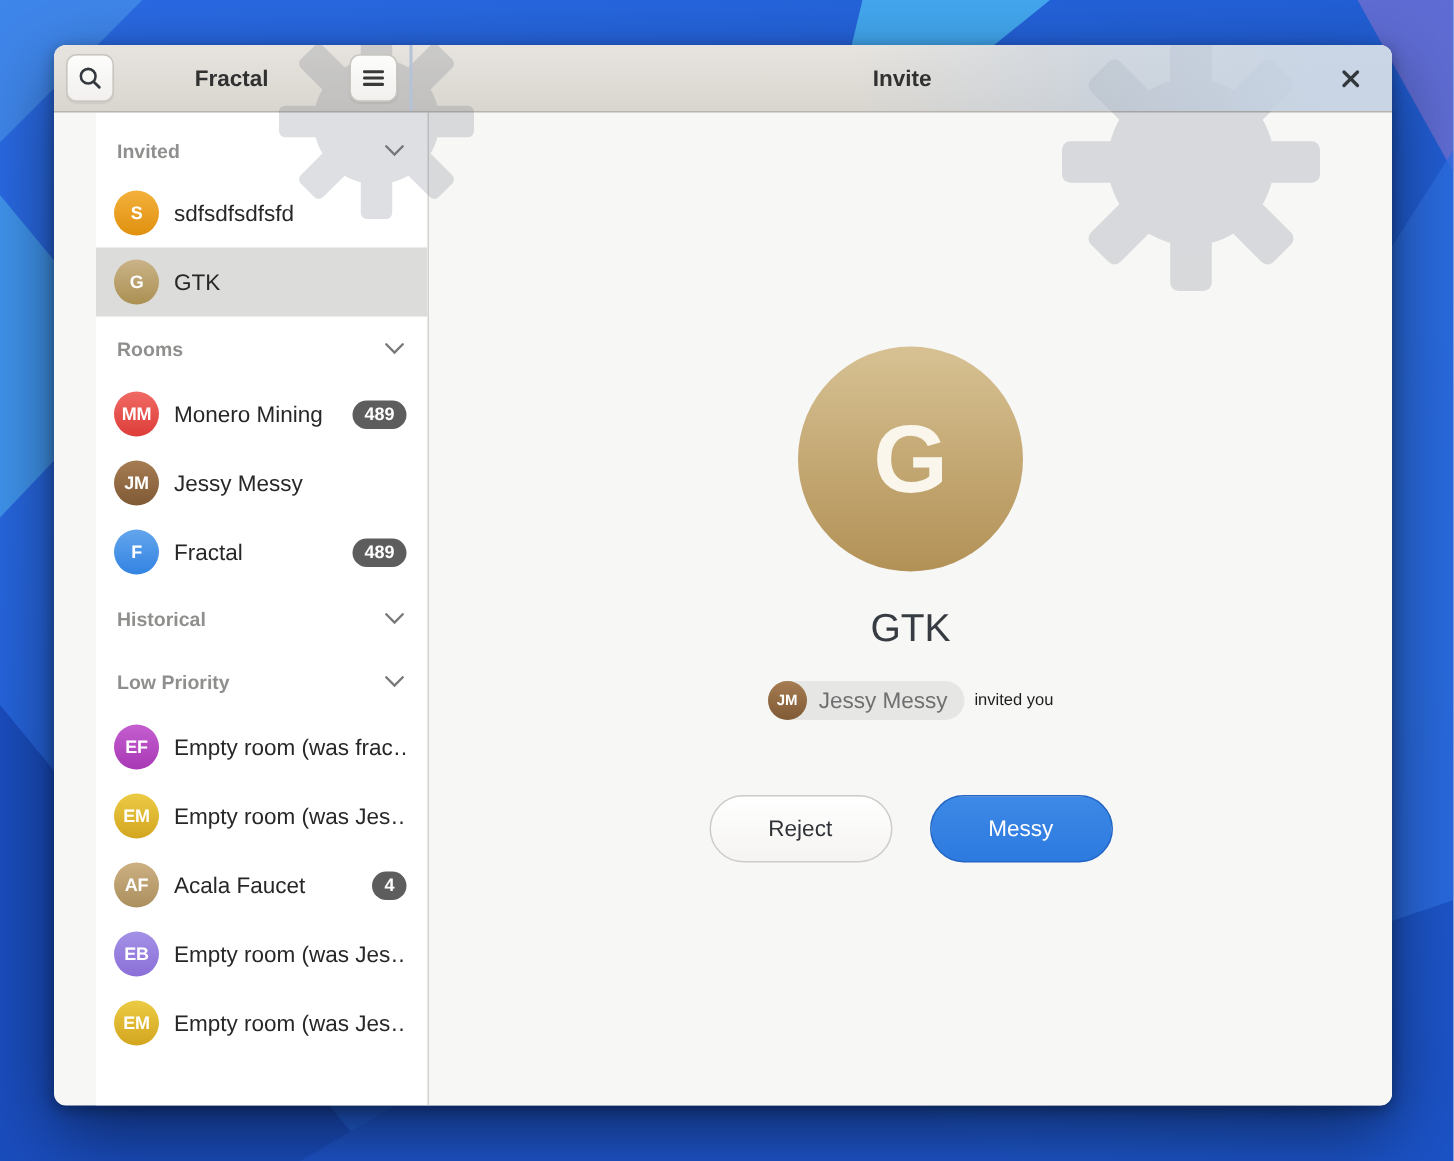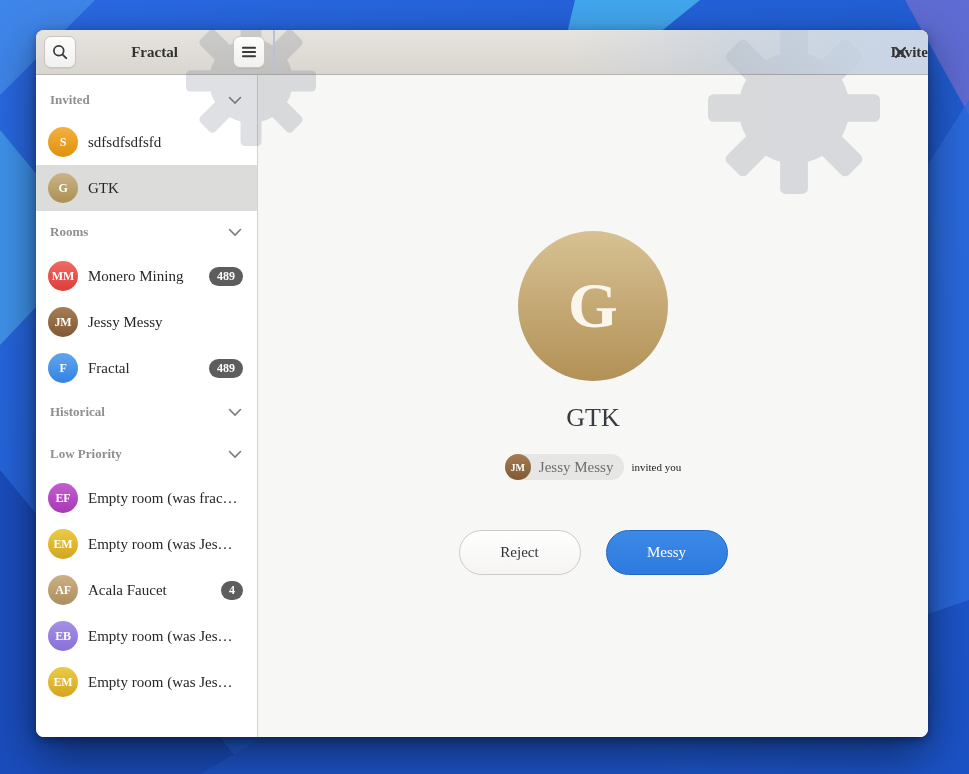--- a/index.html
+++ b/index.html
@@ -15,21 +15,20 @@
   .f-purple{background:#5f6cd3;clip-path:polygon(905px 0,969px 0,969px 115px);}
   .f-right{background:#2e70e4;opacity:.75;clip-path:polygon(969px 100px,969px 600px,560px 740px);}
   .f-bl{background:#1a4dbe;clip-path:polygon(0 470px,250px 774px,0 774px);}
   .f-bc{background:#1e55cc;clip-path:polygon(200px 774px,430px 640px,680px 774px);}
 
   .window{
     position:absolute;left:36px;top:30px;width:892px;height:707px;
     border-radius:8px;overflow:hidden;display:flex;flex-direction:column;
     box-shadow:0 18px 50px rgba(0,0,0,.5),0 3px 10px rgba(0,0,0,.35);
     background:#f7f7f6;
-    font-family:Liberation Serif, serif;
   }
   .headerbar{
     height:44px;flex:none;position:relative;display:flex;
     background:linear-gradient(#e7e4df,#d9d6d0);
     border-bottom:1px solid #b8b3ac;
   }
   .gear{position:absolute;z-index:1;opacity:.22;pointer-events:none;}
   .hb-tint{
     position:absolute;inset:0;z-index:1;pointer-events:none;
     background:linear-gradient(to right,rgba(197,209,226,0) 60%,rgba(191,205,224,.55) 78%,rgba(200,213,230,.95) 95%);
@@ -39,28 +38,28 @@
     padding:0 8px;position:relative;z-index:2;
     border-right:2px solid #b6c2d8;
   }
   .hb-btn{
     width:32px;height:32px;border-radius:7px;flex:none;cursor:pointer;
     background:linear-gradient(#fdfdfc,#f1f0ee);
     border:1px solid #c9c5bf;box-shadow:0 1px 1px rgba(0,0,0,.06);
     display:flex;align-items:center;justify-content:center;padding:0;
   }
   .hb-title{flex:1;text-align:center;font-weight:bold;font-size:15px;color:#313131;}
-  .hb-right{flex:1;position:relative;z-index:2;display:flex;align-items:center;justify-content:flex-end;}
+  .hb-right{flex:1;position:relative;z-index:2;display:flex;align-items:center;justify-content:center;}
   .close-btn{
     position:absolute;right:16px;top:0;height:44px;width:24px;
     display:flex;align-items:center;justify-content:center;
     background:none;border:none;cursor:pointer;padding:0;
   }
 
-  .wbody{flex:1;display:flex;min-height:0;}
+  .wbody{flex:1;display:flex;min-height:0;margin-left:28px;}
   .sidebar{
     width:222px;flex:none;background:#ffffff;border-right:1px solid #d2d2d0;
     overflow:hidden;padding-top:6px;box-sizing:border-box;
   }
   .sec-row{
     height:42px;display:flex;align-items:center;cursor:pointer;
     padding:0 15px 0 14px;color:#8f8f8d;font-size:13px;font-weight:600;
   }
   .sec-row.first{height:38px;}
   .sec-row .chev{margin-left:auto;display:flex;}

